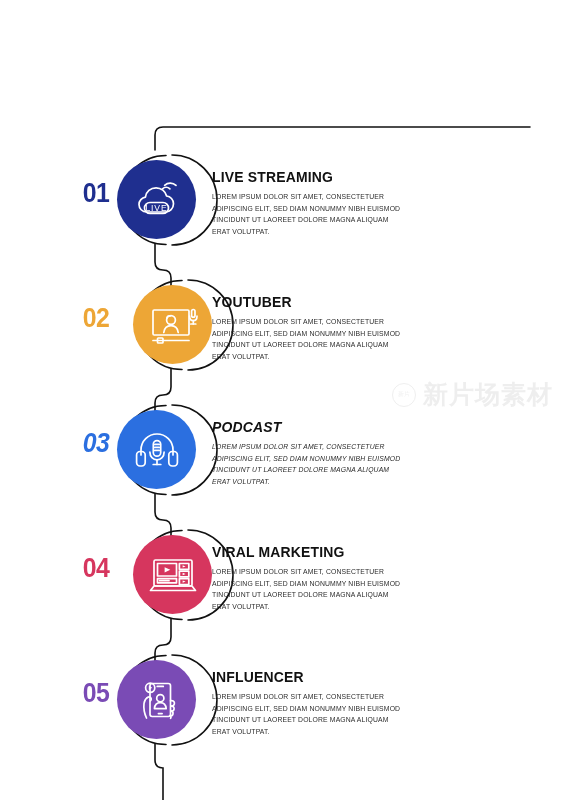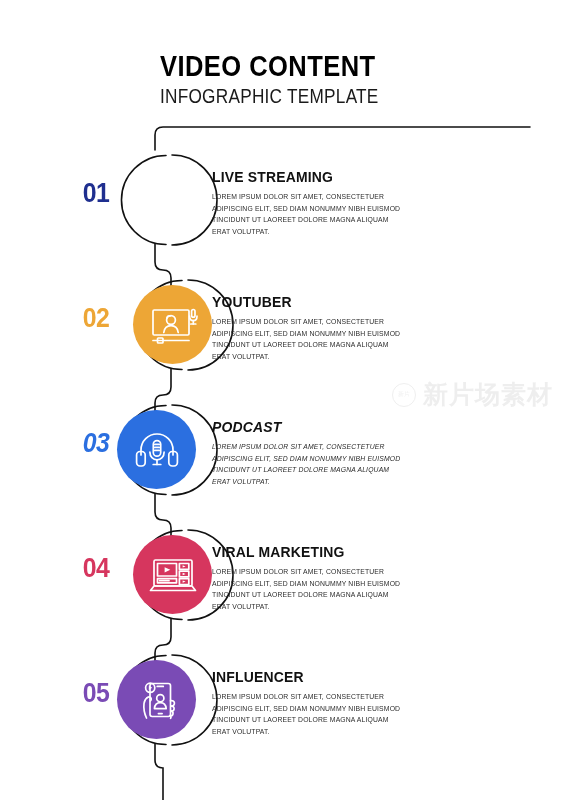--- a/index.html
+++ b/index.html
@@ -168,27 +168,34 @@
       <path d="M188 530.0 A42 42 0 0 1 188 620.0"></path>
       <path d="M171 619 L171 637 Q171 645 163 645 Q155 645 155 653 L155 667"></path>
 
       <path d="M166 655.5 A42 42 0 1 0 166 744.5"></path>
       <path d="M172 655.0 A42 42 0 0 1 172 745.0"></path>
 
       <path d="M155 744 L155 760 Q155 768 163 768 L163 800"></path>
     </g>
   </svg>
 
-  <div class="header">
-    <div class="title-main">VIDEO CONTENT</div>
-    <div class="title-sub">INFOGRAPHIC TEMPLATE</div>
-  </div>
 
   <div class="row" style="top:150px;">
     <div class="num" style="color:#1f2f8f;">01</div>
+    <div class="badge" style="background:#1f2f8f;">
+      <svg width="52" height="52" viewBox="0 0 52 52">
+        <g fill="none" stroke="#ffffff" stroke-width="1.7" stroke-linecap="round" stroke-linejoin="round">
+          <path d="M16 38 C11 38 8 34.5 8 30.5 C8 26.8 10.8 23.7 14.4 23.2 C15 17.8 19.6 13.8 25.1 13.8 C30.2 13.8 34.5 17.3 35.6 22 C39.5 22.4 42.5 25.7 42.5 29.7 C42.5 34.2 38.9 38 34.4 38 Z"></path>
+          <rect x="13.5" y="28.5" width="24" height="11" rx="5.5"></rect>
+          <path d="M31.5 14.8 C33.6 12.9 36.8 12.9 38.9 14.9"></path>
+          <path d="M33.6 11.3 C36.9 8.3 41.8 8.4 45 11.4"></path>
+        </g>
+        <text x="25.5" y="37.2" text-anchor="middle" fill="#ffffff" font-family="Liberation Sans, sans-serif" font-size="8.6" font-weight="400" letter-spacing="0.9">LIVE</text>
+      </svg>
+    </div>
     <div class="text-col">
       <div class="item-title">LIVE STREAMING</div>
       <div class="item-desc">LOREM IPSUM DOLOR SIT AMET, CONSECTETUER ADIPISCING ELIT, SED DIAM NONUMMY NIBH EUISMOD TINCIDUNT UT LAOREET DOLORE MAGNA ALIQUAM ERAT VOLUTPAT.</div>
     </div>
   </div>
 
   <div class="row" style="top:275px;">
     <div class="num" style="color:#eda636;">02</div>
     <div class="badge" style="background:#eda636; left:133px;">
       <svg width="54" height="52" viewBox="0 0 54 52">

